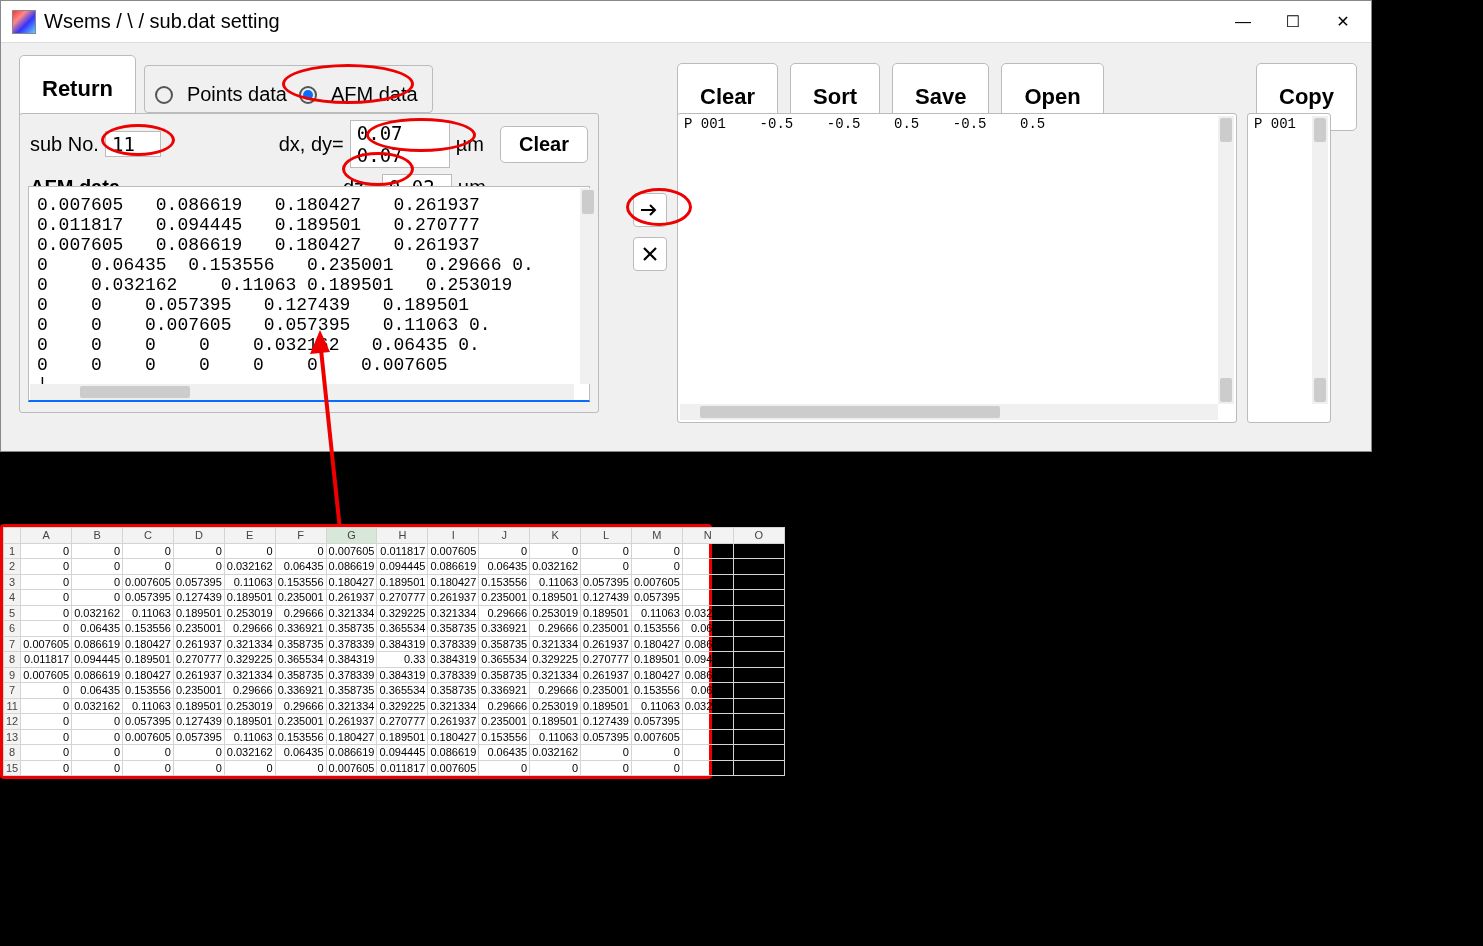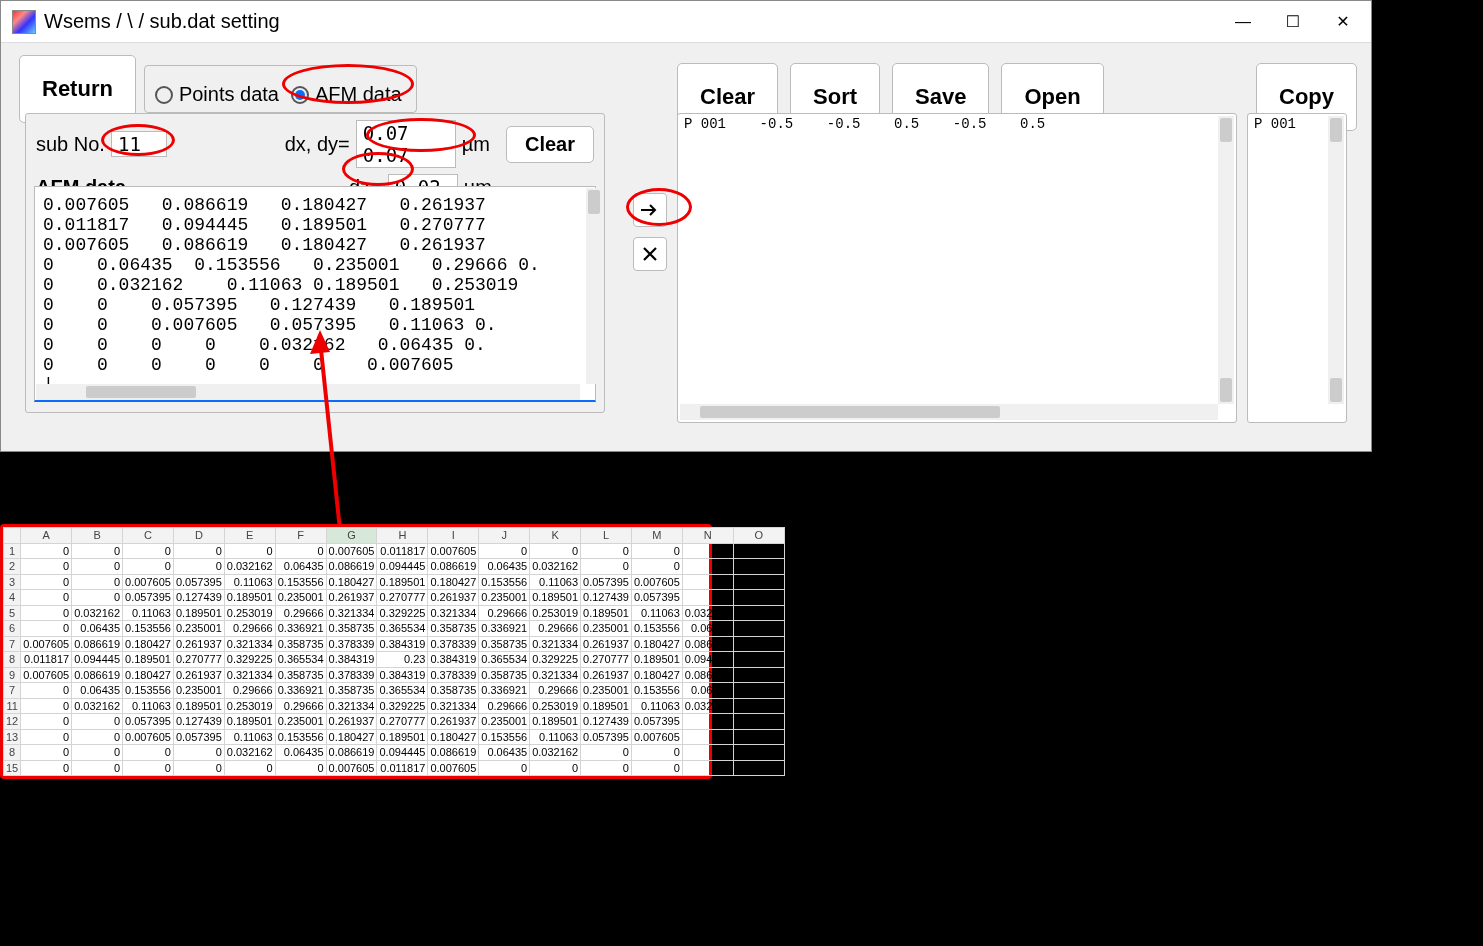--- a/index.html
+++ b/index.html
@@ -6,32 +6,32 @@
   body { margin:0; font-family: "Segoe UI", Arial, sans-serif; background:#000; width:1483px; height:946px; position:relative; }
   .window { position:absolute; left:0; top:0; width:1372px; height:452px; background:#f0f0f0; border:1px solid #888; }
   .titlebar { height:42px; background:#fff; display:flex; align-items:center; padding:0 3px; border-bottom:1px solid #ddd;}
   .titlebar .icon-box { width:24px;height:24px; background:linear-gradient(135deg,#f33,#f88,#33f 60%,#6cf); border:1px solid #888; margin:0 8px;}
   .titlebar .title { font-size:20px; flex:1; }
   .wc { display:flex; gap:0;}
   .wc button { width:50px;height:36px; background:none;border:none;font-size:16px;}
   .toolbar { display:flex; align-items:center; padding:12px 18px 8px 18px; gap:8px;}
   .btn { background:#fff; border:1px solid #bbb; border-radius:5px; padding:20px 22px; font-size:22px; font-weight:bold; font-family:inherit; cursor:pointer;}
   .radiobox { border:1px solid #bbb; border-radius:4px; padding:6px 14px 6px 10px; display:flex; align-items:center; gap:12px; font-size:20px; background:#f0f0f0;}
-  .radio { display:flex; align-items:center; gap:6px; cursor:pointer;margin-top:11px;}
+  .radio { display:flex; align-items:center; gap:14px; cursor:pointer;margin-top:11px;}
   .radio .dot{ width:18px;height:18px;border:2px solid #555;border-radius:50%; display:flex;align-items:center;justify-content:center;}
   .radio .dot.sel::after{content:"";width:10px;height:10px;border-radius:50%;background:#0a6cff;}
   .panel { border:1px solid #bbb; background:#f0f0f0; border-radius:3px; position:relative;}
-  .panel.left { position:absolute; left:24px; top:112px; width:580px; height:300px;}
+  .panel.left { position:absolute; left:18px; top:112px; width:580px; height:300px;}
   .panel .hdr { display:flex; align-items:center; padding:6px 10px; font-size:20px; gap:6px;}
   .inp { font-family:monospace; font-size:19px; background:#fff; border:1px solid #bbb; padding:1px 6px; display:inline-block;}
   .txta { position:absolute; left:8px; top:72px; right:8px; bottom:10px; background:#fff; border:1px solid #bbb; font-family:"Courier New",monospace; font-size:18px; padding:8px 8px; white-space:pre; overflow:auto; border-bottom:2px solid #0a6cff;}
   .rightarea { position:absolute; left:676px; top:58px; width:680px; height:372px;}
   .rb-row{display:flex; gap:12px; padding:4px 0 10px 0;}
   .panel.mid { position:absolute; left:0; top:54px; width:560px; height:310px; background:#fff; border:1px solid #bbb;}
-  .panel.right { position:absolute; left:570px; top:54px; width:100px; height:310px; background:#fff; border:1px solid #bbb;}
+  .panel.right { position:absolute; left:570px; top:54px; width:84px; height:310px; background:#fff; border:1px solid #bbb;}
   .listtxt { font-family:"Courier New",monospace; font-size:14px; padding:2px 6px; white-space:pre; overflow:auto; width:100%; height:100%;}
   .midbtns { position:absolute; left:632px; top:192px; display:flex; flex-direction:column; gap:10px;}
   .sqbtn { width:34px;height:34px; background:#fff;border:1px solid #bbb; border-radius:4px; font-size:18px; display:flex;align-items:center;justify-content:center; cursor:pointer;}
   .scroll-v{position:absolute;right:2px;top:2px;bottom:18px;width:16px;background:#f0f0f0;}
   .scroll-v .thumb{position:absolute;top:2px;left:2px;right:2px;height:24px;background:#ccc;border-radius:2px;}
   .scroll-v .thumb.bot{top:auto;bottom:2px;}
   .scroll-h{position:absolute;left:2px;right:18px;bottom:2px;height:16px;background:#f0f0f0;}
   .scroll-h .thumb{position:absolute;left:2px;top:2px;bottom:2px;width:160px;background:#ccc;border-radius:2px;}
   
   .ann { position:absolute; border:3px solid #e00; border-radius:50%; pointer-events:none;}
@@ -310,21 +310,21 @@
         </tr>
         <tr>
           <th class="rh">8</th>
           <td>0.011817</td>
           <td>0.094445</td>
           <td>0.189501</td>
           <td>0.270777</td>
           <td>0.329225</td>
           <td>0.365534</td>
           <td>0.384319</td>
-          <td>0.23</td>
+          <td>0.33</td>
           <td>0.384319</td>
           <td>0.365534</td>
           <td>0.329225</td>
           <td>0.270777</td>
           <td>0.189501</td>
           <td>0.094445</td>
           <td>0.011817</td>
         </tr>
         <tr>
           <th class="rh">9</th>

